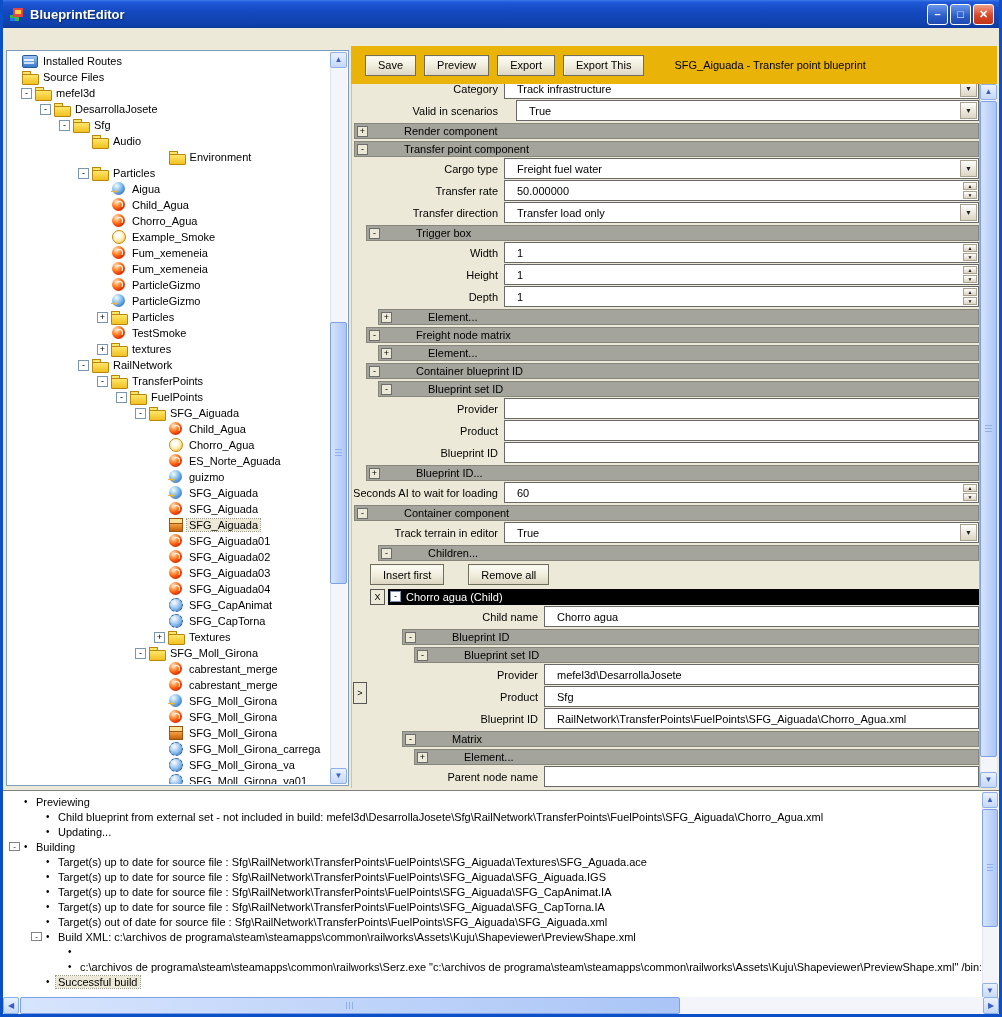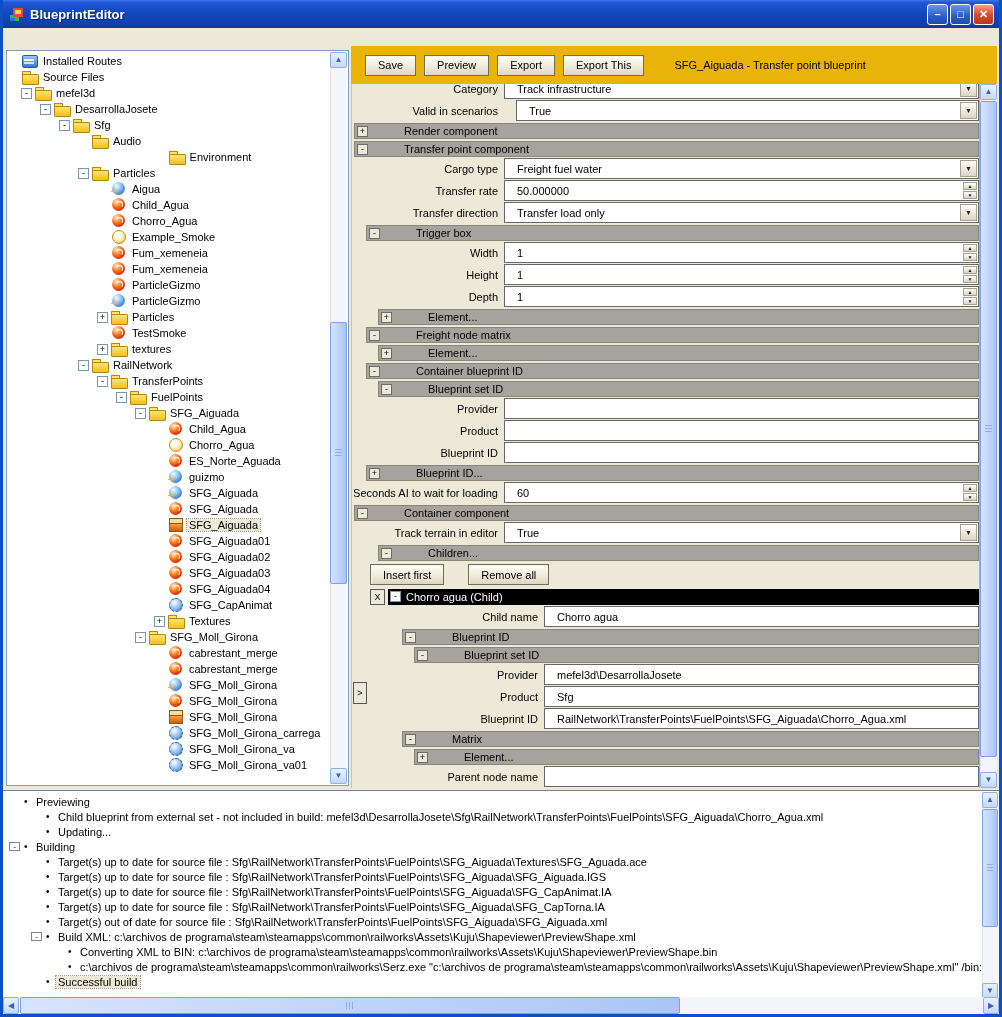--- a/index.html
+++ b/index.html
@@ -322,20 +322,25 @@
             <span class="slot"></span>
             <span class="ticon ti-orb"></span>
             <span class="tlabel">SFG_Aiguada04</span>
           </div>
           <div class="trow" style="padding-left: 146px;">
             <span class="slot"></span>
             <span class="ticon ti-gear"></span>
             <span class="tlabel">SFG_CapAnimat</span>
           </div>
           <div class="trow" style="padding-left: 146px;">
+            <span class="slot"></span>
+            <span class="ticon ti-gear"></span>
+            <span class="tlabel">SFG_CapTorna</span>
+          </div>
+          <div class="trow" style="padding-left: 146px;">
             <span class="slot">
               <span class="expbox">+</span>
             </span>
             <span class="ticon ti-folder"></span>
             <span class="tlabel">Textures</span>
           </div>
           <div class="trow" style="padding-left: 127px;">
             <span class="slot">
               <span class="expbox">-</span>
             </span>
@@ -672,21 +677,20 @@
         <div class="logline" style="padding-left: 26px;">
           <span class="slot">
             <span class="expbox">-</span>
           </span>
           <span class="bullet">•</span>
           <span class="ltext">Build XML: c:\archivos de programa\steam\steamapps\common\railworks\Assets\Kuju\Shapeviewer\PreviewShape.xml</span>
         </div>
         <div class="logline" style="padding-left: 48px;">
           <span class="slot"></span>
           <span class="bullet">•</span>
-          <span class="ltext">Converting XML to BIN: c:\archivos de programa\steam\steamapps\common\railworks\Assets\Kuju\Shapeviewer\PreviewShape.bin</span>
         </div>
         <div class="logline" style="padding-left: 48px;">
           <span class="slot"></span>
           <span class="bullet">•</span>
           <span class="ltext">c:\archivos de programa\steam\steamapps\common\railworks\Serz.exe "c:\archivos de programa\steam\steamapps\common\railworks\Assets\Kuju\Shapeviewer\PreviewShape.xml" /bin:"c</span>
         </div>
         <div class="logline sel" style="padding-left: 26px;">
           <span class="slot"></span>
           <span class="bullet">•</span>
           <span class="ltext">Successful build</span>

